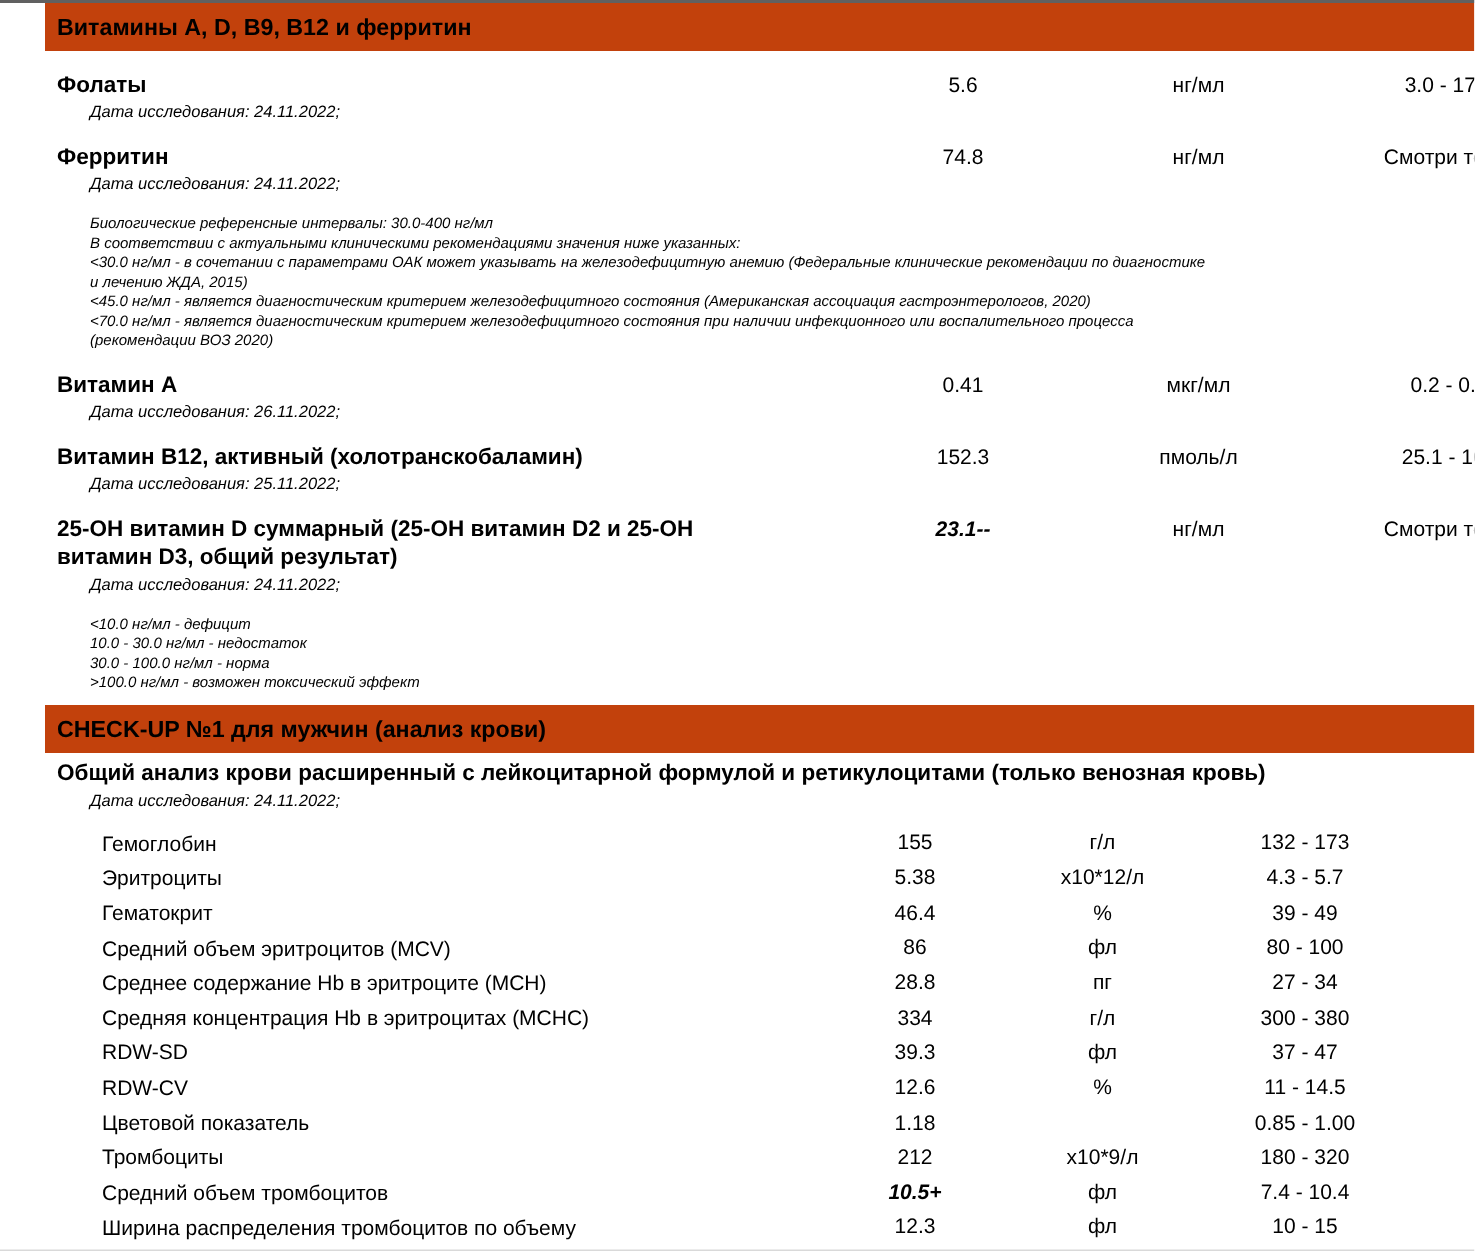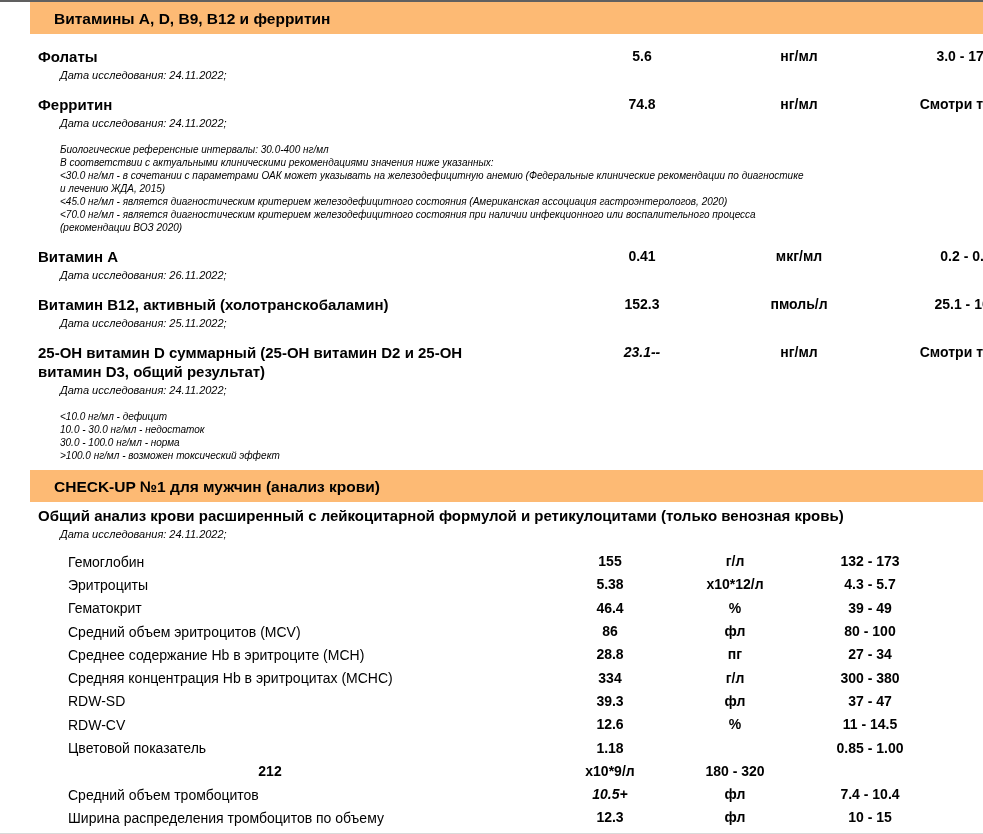--- a/index.html
+++ b/index.html
@@ -14,44 +14,43 @@
     width: 983px;
     height: 834px;
     background: #ffffff;
     overflow: hidden;
     border-top: 2px solid #606060;
     border-bottom: 1px solid #d9d9d9;
     box-sizing: border-box;
   }
   .band {
     margin-left: 30px;
-    background: #fdba74;
+    background: #c2410c;
     font-weight: bold;
     font-size: 15.5px;
     line-height: 19px;
-    padding: 7px 8px 6px 24px;
+    padding: 7px 8px 6px 8px;
   }
 
   
   .grid-row {
     display: grid;
     grid-template-columns: 540px 140px 110px 160px;
     align-items: start;
     gap: 32px;
   }
   .cell-name {
     padding-left: 38px;
     box-sizing: border-box;
     max-width: 540px;
   }
   .cell-val, .cell-unit, .cell-range {
     text-align: center;
     font-size: 14px;
     line-height: 19px;
-    font-weight: bold;
   }
   .test { margin-top: 13px; }
   .test .cell-name {
     font-weight: bold;
     font-size: 15px;
     line-height: 19px;
   }
   .test .cell-name .wrap-limit { display: inline-block; max-width: 470px; }
   .date-line {
     margin: 3px 0 0 60px;
@@ -230,20 +229,21 @@
     </div>
 
     <div class="t-row">
       <div class="cell-name">Цветовой показатель</div>
       <div class="cell-val">1.18</div>
       <div class="cell-unit"></div>
       <div class="cell-range">0.85 - 1.00</div>
     </div>
 
     <div class="t-row">
+      <div class="cell-name">Тромбоциты</div>
       <div class="cell-val">212</div>
       <div class="cell-unit">х10*9/л</div>
       <div class="cell-range">180 - 320</div>
     </div>
 
     <div class="t-row">
       <div class="cell-name">Средний объем тромбоцитов</div>
       <div class="cell-val abnormal">10.5+</div>
       <div class="cell-unit">фл</div>
       <div class="cell-range">7.4 - 10.4</div>

